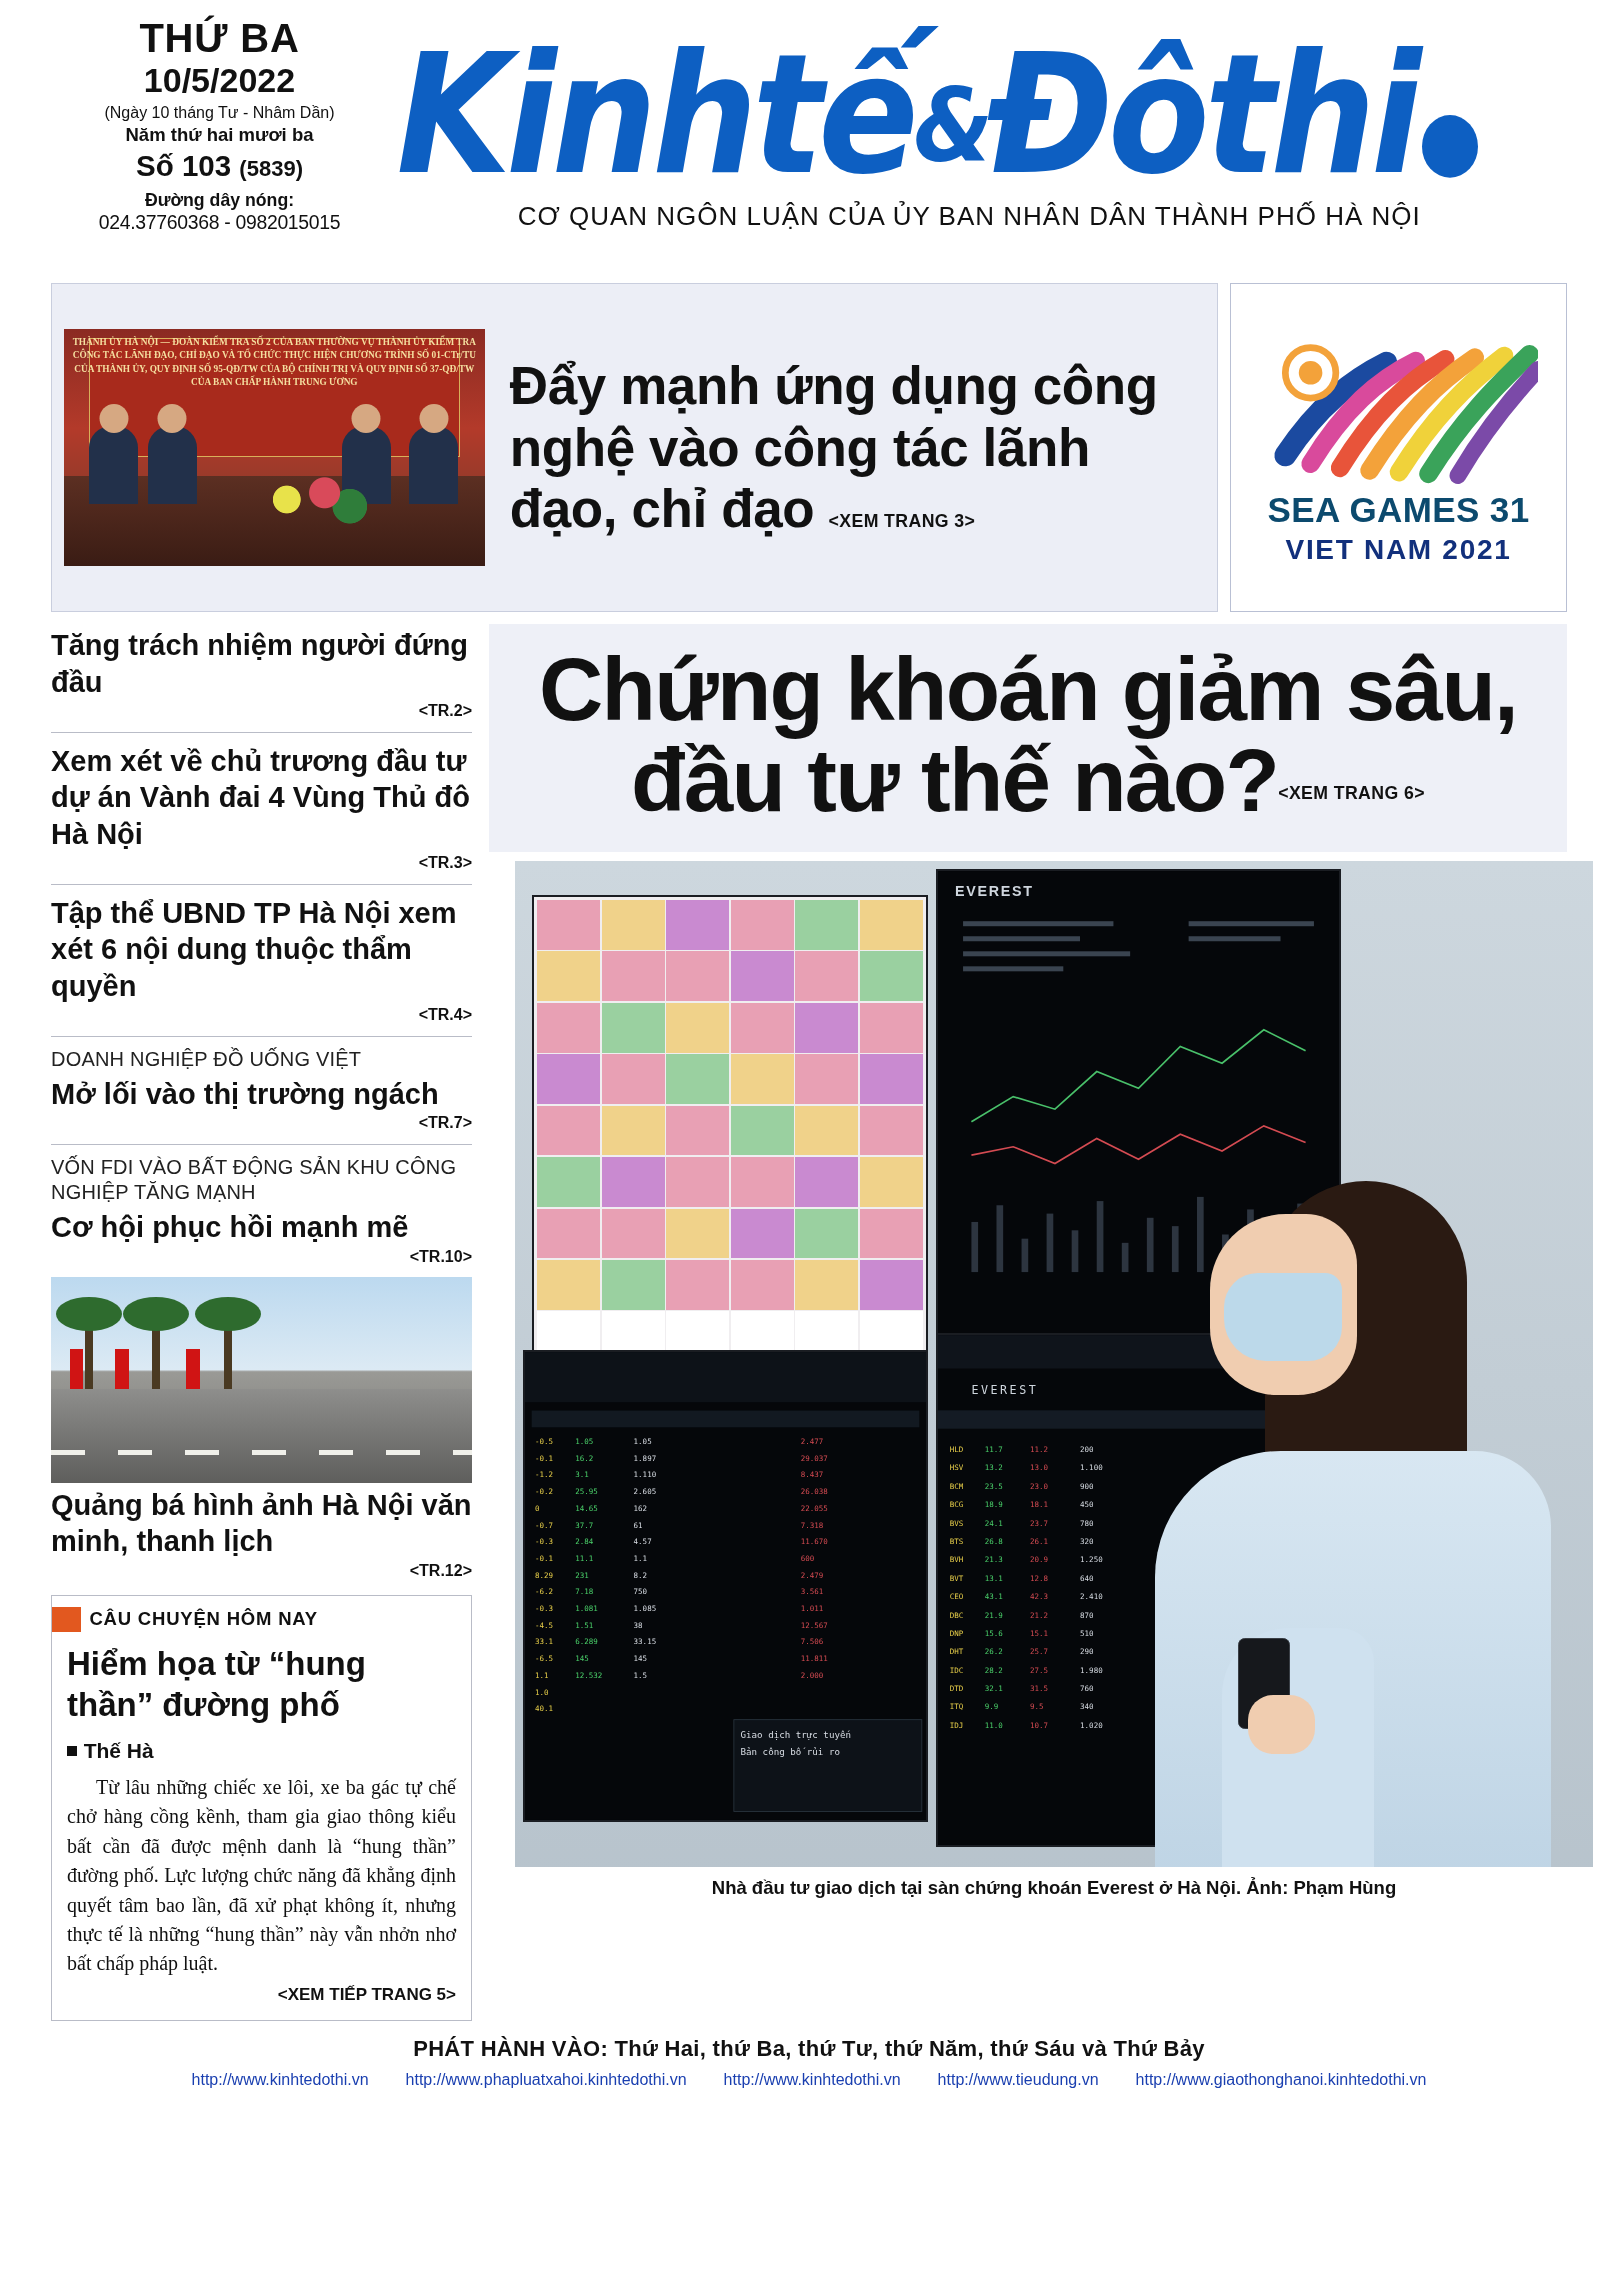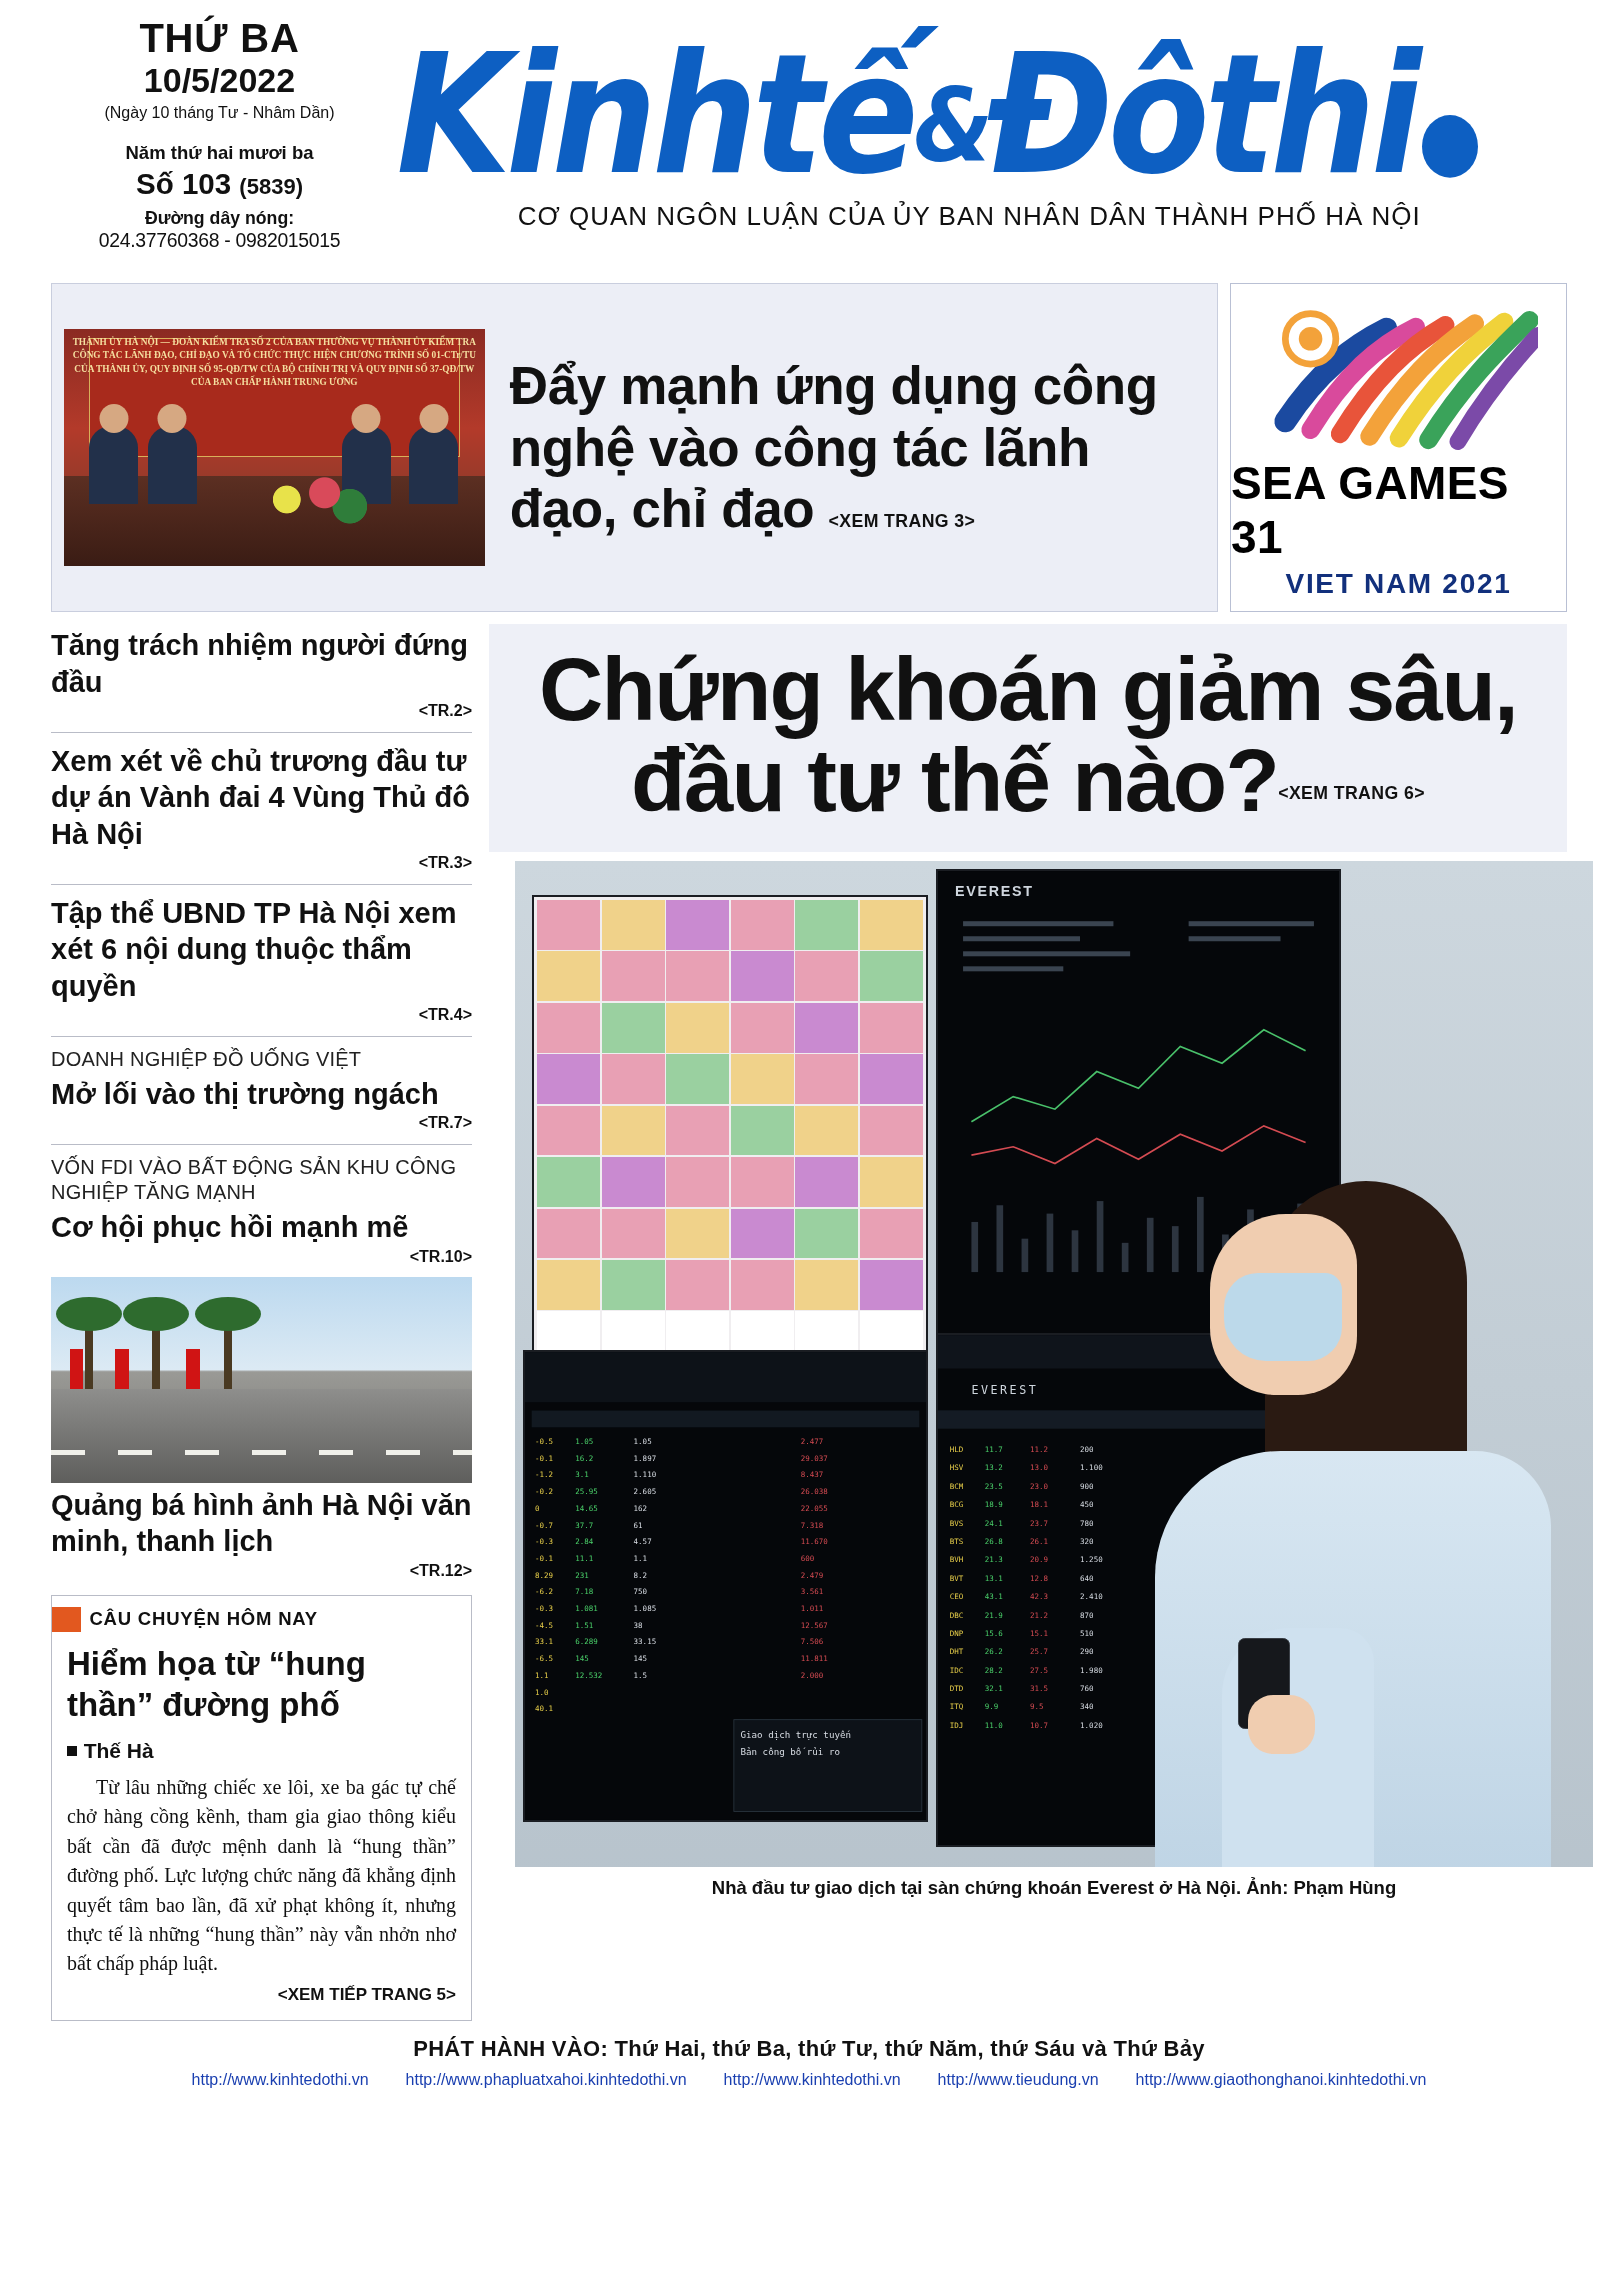--- a/index.html
+++ b/index.html
@@ -16,21 +16,21 @@
 
   
   .masthead { display:flex; align-items:flex-start; padding-top:11.8px; height:278px; }
   .mast-left {
     width:337px; text-align:center; padding-top:5px;
     font-family:"Liberation Sans", sans-serif;
   }
   .mast-left .weekday { font-size:40px; font-weight:bold; letter-spacing:0.8px; line-height:1.05; }
   .mast-left .date { font-size:34px; font-weight:bold; line-height:1.2; margin-top:1.7px;}
   .mast-left .lunar { font-size:16px; margin-top:2.5px; }
-  .mast-left .year { font-size:18.5px; font-weight:bold; margin-top:20px; }
+  .mast-left .year { font-size:18.5px; font-weight:bold; margin-top:2px; }
   .mast-left .issue { font-size:29.5px; font-weight:bold; margin-top:3.4px; }
   .mast-left .issue small { font-size:22px; font-weight:bold; }
   .mast-left .hotline-label { font-size:17.7px; font-weight:bold; margin-top:6.7px; }
   .mast-left .hotline { font-size:19.4px; font-weight:normal; letter-spacing:-0.3px; }
 
   .mast-right { flex:1; position:relative; padding-left:8.4px; }
   .logo-wrap { position:relative; height:198px; }
   .logo {
     font-family:"DejaVu Sans", sans-serif;
     font-weight:bold;
@@ -94,21 +94,21 @@
   .banner-headline {
     flex:1; padding:0 18.5px 0 25px;
     font-size:53px; font-weight:bold; line-height:1.16; letter-spacing:-0.4px;
   }
   .banner-headline .see { font-size:17.7px; font-weight:bold; letter-spacing:0.4px; }
   .topbar-side {
     width:337px; background:#fff; border:0.8px solid #b9c0d4;
     display:flex; flex-direction:column; align-items:center; justify-content:center;
   }
   .sea-logo { width:278px; height:160px; position:relative; }
-  .sea-title { font-size:46px; font-weight:bold; color:#000000; letter-spacing:0.4px; margin-top:1px;}
+  .sea-title { font-size:35px; font-weight:bold; color:#0c4a6e; letter-spacing:0.4px; margin-top:1px;}
   .sea-sub { font-size:28px; font-weight:bold; color:#12307c; letter-spacing:1.7px; margin-top:3.4px;}
 
   
   .body-wrap { display:flex; gap:17px; margin-top:11.8px; }
   .left-col { width:421px; }
   .right-col { flex:1; }
 
   .kicker { font-size:20px; letter-spacing:0.2px; line-height:1.28; color:#222; }
   .lead-title { font-size:29px; font-weight:bold; line-height:1.26; margin-top:3.4px; }
   .tr { font-size:16px; font-weight:bold; text-align:right; display:block; margin-top:1.7px;}

